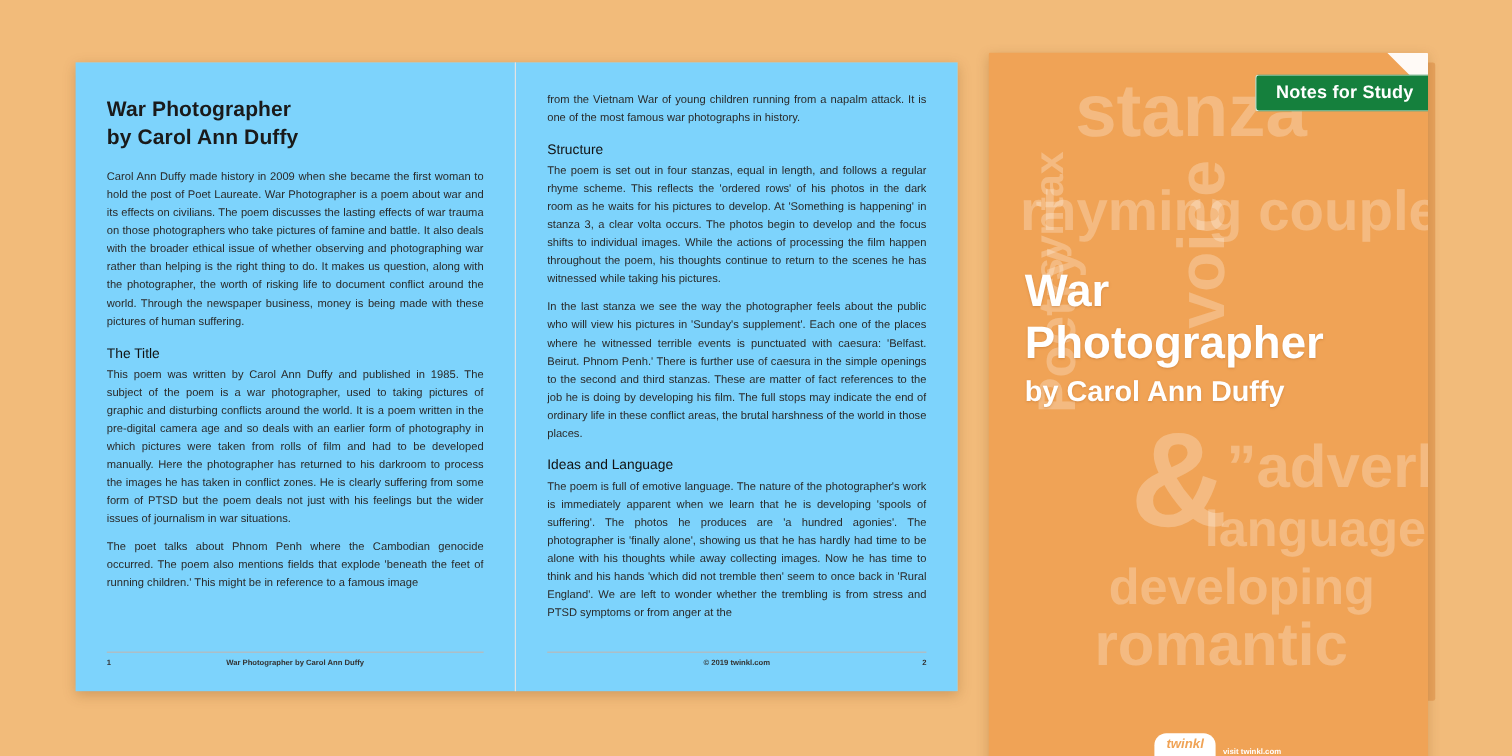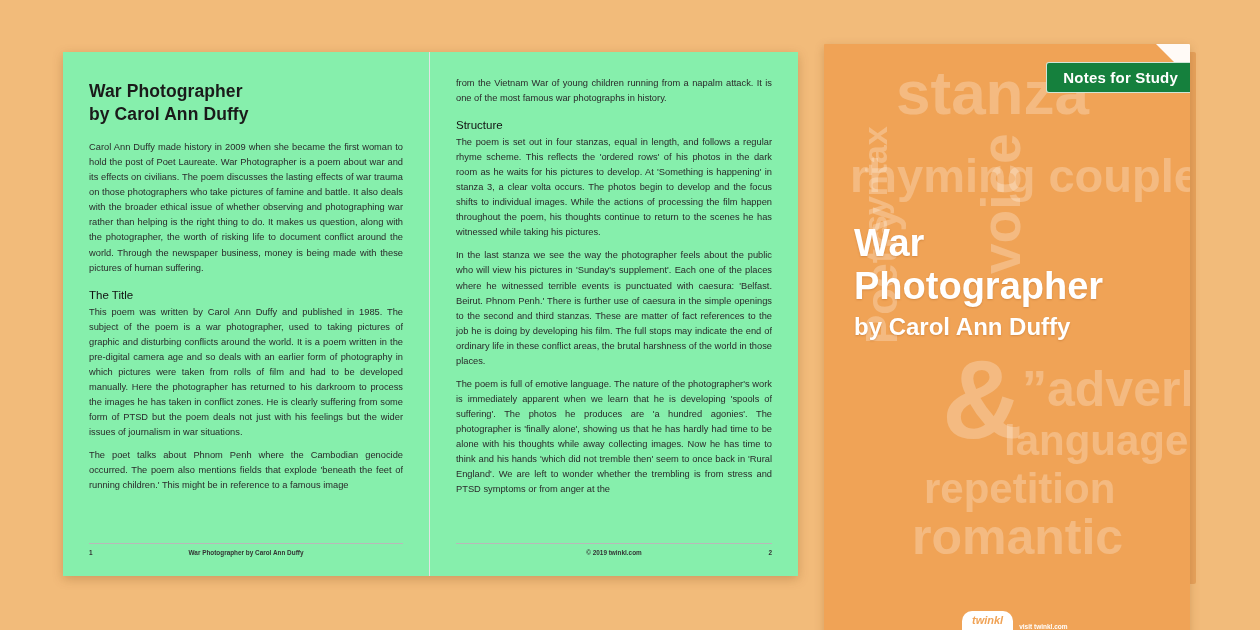--- a/index.html
+++ b/index.html
@@ -23,21 +23,21 @@
   .booklet {
     position: absolute;
     left: 63px;
     top: 52px;
     width: 735px;
     height: 524px;
     display: flex;
     box-shadow: 0 3px 10px rgba(120, 70, 20, 0.28);
   }
   .page {
-    background: #86efac;
+    background: #7dd3fc;
     box-sizing: border-box;
     position: relative;
     height: 100%;
   }
   .page.left {
     width: 367px;
     padding: 24px 26px 0 26px;
     border-right: 1px solid #e3e3e3;
   }
   .page.right {
@@ -250,20 +250,21 @@
         <div class="footer-num right"></div>
       </div>
     </div>
 
     <div class="page right">
       <div class="page-inner">
         <p class="body">from the Vietnam War of young children running from a napalm attack. It is one of the most famous war photographs in history.</p>
         <h2 class="sec-title">Structure</h2>
         <p class="body">The poem is set out in four stanzas, equal in length, and follows a regular rhyme scheme. This reflects the 'ordered rows' of his photos in the dark room as he waits for his pictures to develop. At 'Something is happening' in stanza 3, a clear volta occurs. The photos begin to develop and the focus shifts to individual images. While the actions of processing the film happen throughout the poem, his thoughts continue to return to the scenes he has witnessed while taking his pictures.</p>
         <p class="body">In the last stanza we see the way the photographer feels about the public who will view his pictures in 'Sunday's supplement'. Each one of the places where he witnessed terrible events is punctuated with caesura: 'Belfast. Beirut. Phnom Penh.' There is further use of caesura in the simple openings to the second and third stanzas. These are matter of fact references to the job he is doing by developing his film. The full stops may indicate the end of ordinary life in these conflict areas, the brutal harshness of the world in those places.</p>
+        <h2 class="sec-title">Ideas and Language</h2>
         <p class="body">The poem is full of emotive language. The nature of the photographer's work is immediately apparent when we learn that he is developing 'spools of suffering'. The photos he produces are 'a hundred agonies'. The photographer is 'finally alone', showing us that he has hardly had time to be alone with his thoughts while away collecting images. Now he has time to think and his hands 'which did not tremble then' seem to once back in 'Rural England'. We are left to wonder whether the trembling is from stress and PTSD symptoms or from anger at the</p>
       </div>
       <div class="page-footer">
         <div class="footer-num"></div>
         <div class="footer-center">© 2019 twinkl.com</div>
         <div class="footer-num right">2</div>
       </div>
     </div>
   </div>
 
@@ -273,21 +274,21 @@
 
       <div class="cover-bg">
         <span class="w-stanza">stanza</span>
         <span class="w-rhyming">rhyming couplets</span>
         <span class="w-syntax">syntax</span>
         <span class="w-voice">voice</span>
         <span class="w-poetry">Poetry</span>
         <span class="w-amp">&amp;</span>
         <span class="w-adverb">”adverb</span>
         <span class="w-language">language</span>
-        <span class="w-repetition">repetition</span>
+        <span class="w-repetition">developing</span>
         <span class="w-romantic">romantic</span>
 
       </div>
 
       <div class="corner-fold"></div>
       <div class="notes-tab">Notes for Study</div>
 
       <div class="cover-title-block">
         <div class="cover-title">War</div>
         <div class="cover-title">Photographer</div>

